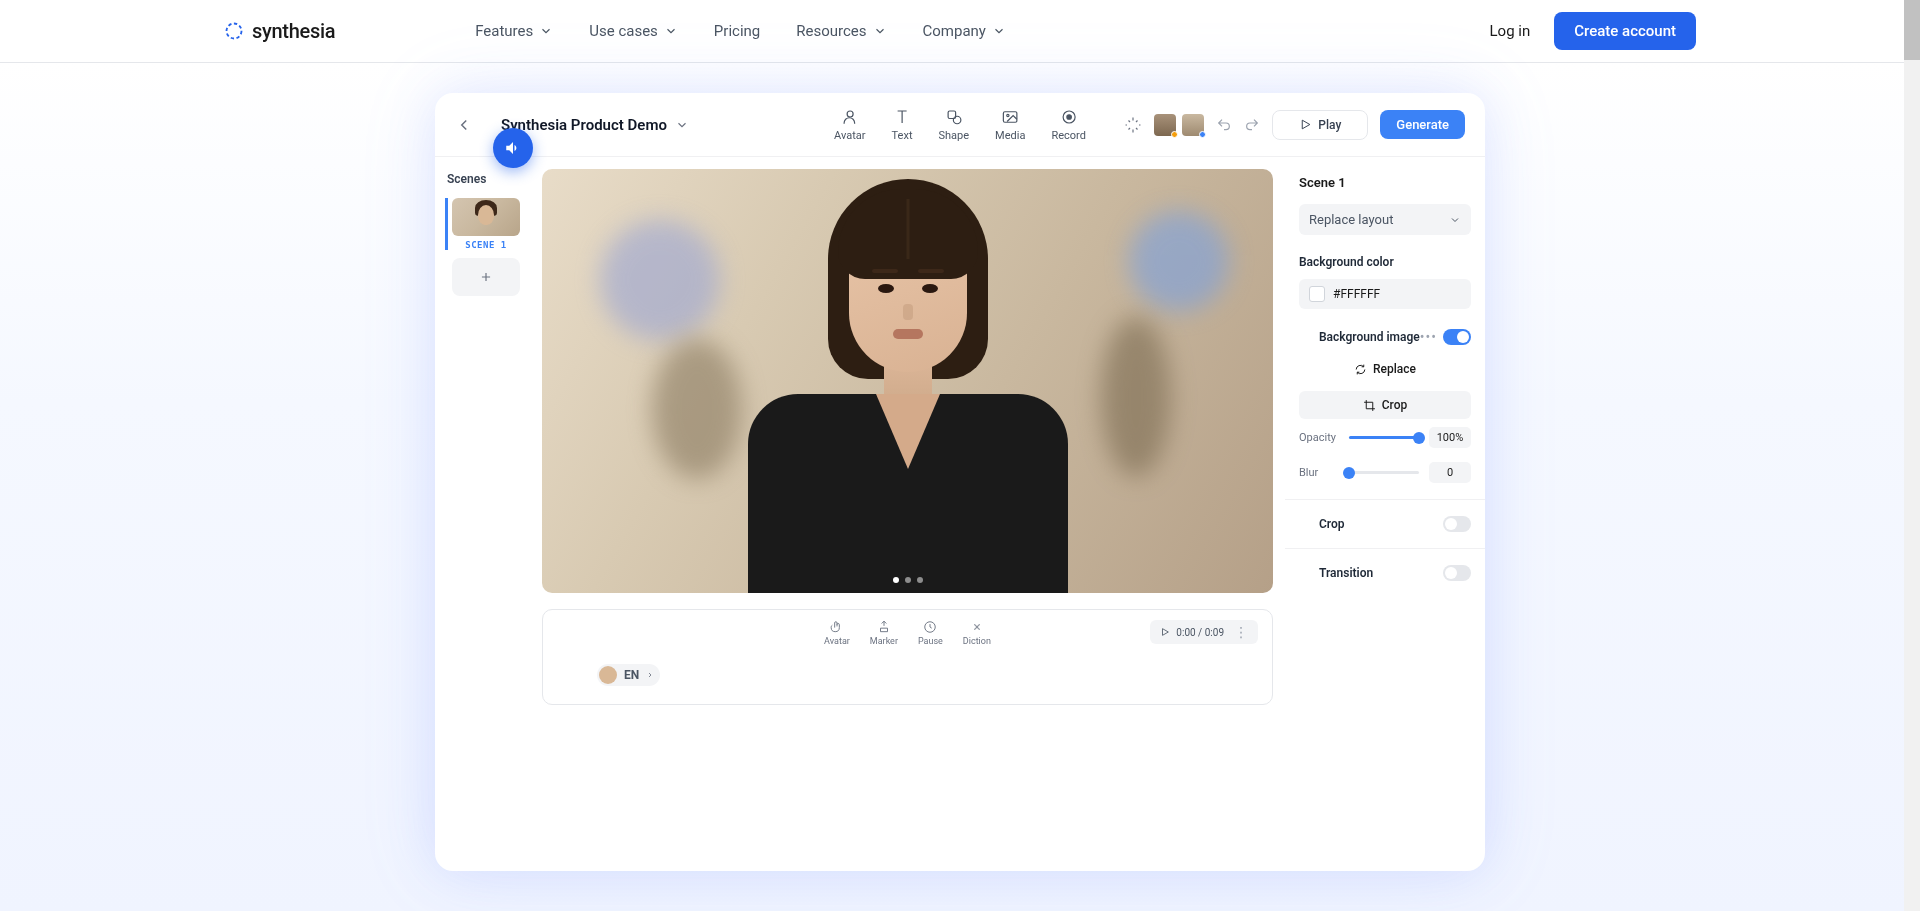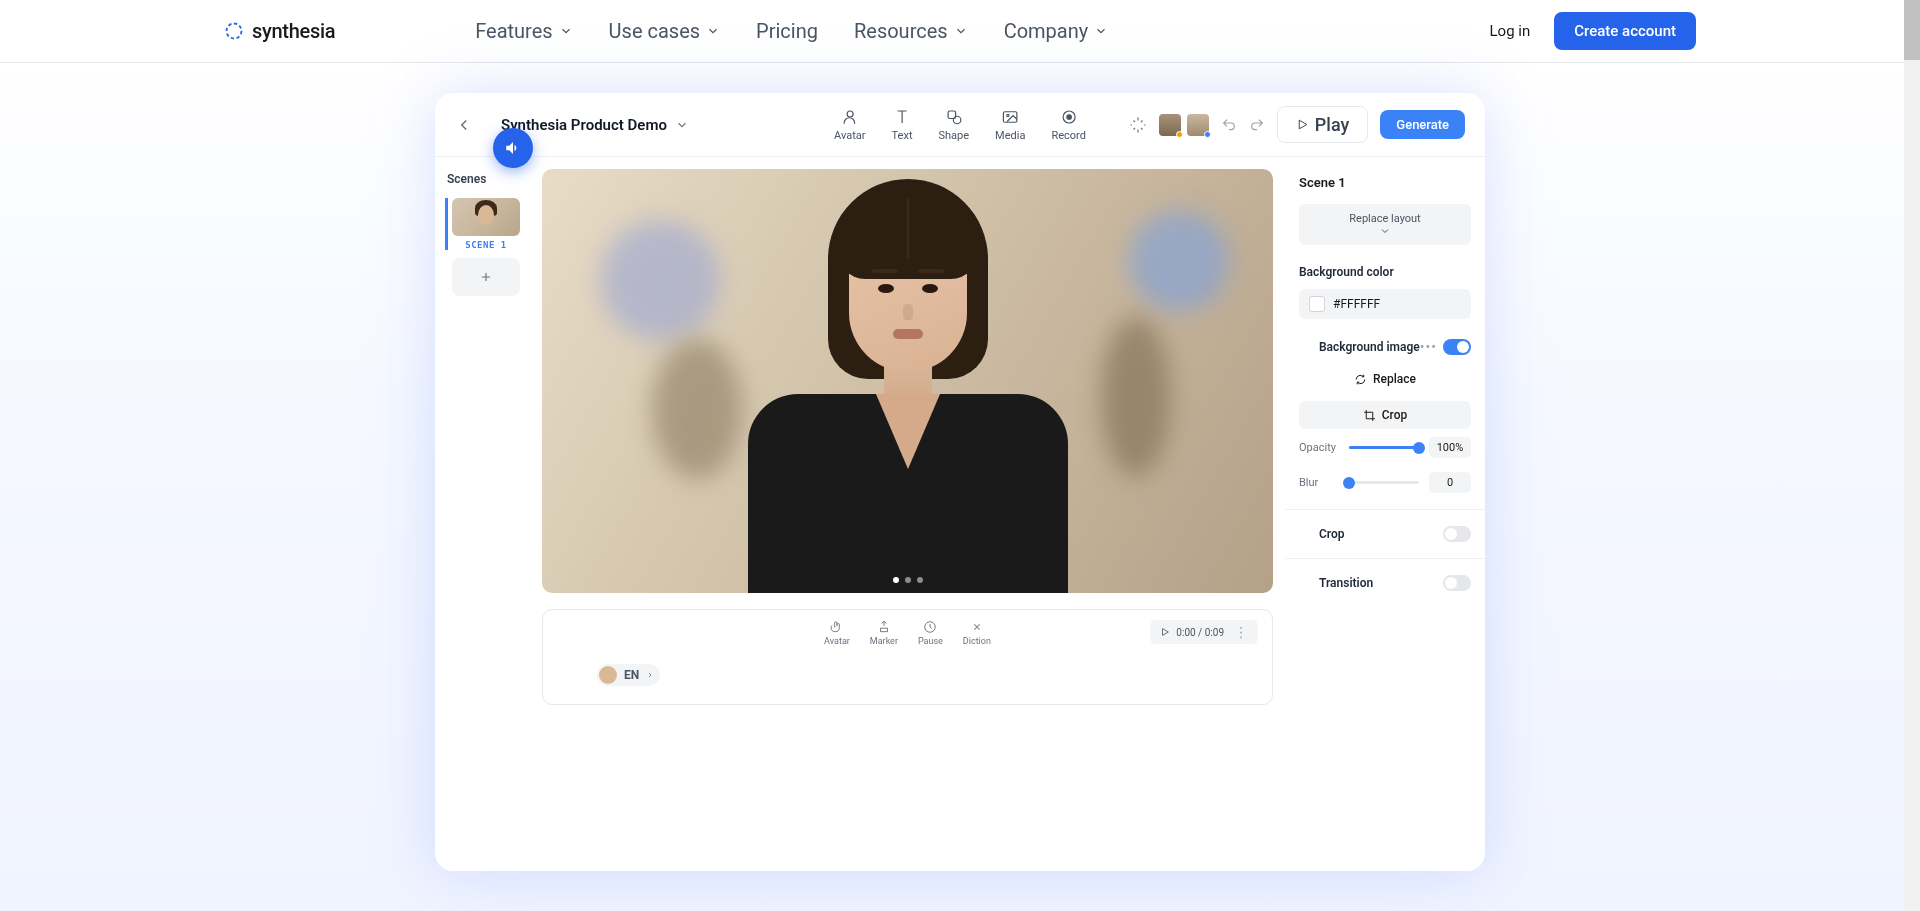--- a/index.html
+++ b/index.html
@@ -4,21 +4,21 @@
 <style>
 * { margin: 0; padding: 0; box-sizing: border-box; font-family: -apple-system, BlinkMacSystemFont, 'Segoe UI', Roboto, sans-serif; }
 body { background: #fff; color: #1a1a1a; }
 
 
 .topnav { height: 63px; border-bottom: 1px solid #e5e7eb; display: flex; align-items: center; padding: 0 224px; }
 .logo-group { display: flex; align-items: center; gap: 8px; margin-right: 140px; }
 .logo-icon { width: 20px; height: 20px; }
 .logo-text { font-size: 20px; font-weight: 500; color: #1a1a1a; letter-spacing: -0.3px; }
 .nav-links { display: flex; gap: 36px; flex: 1; }
-.nav-link { display: flex; align-items: center; gap: 6px; color: #4b5563; font-size: 20px; cursor: pointer; }
+.nav-link { display: flex; align-items: center; gap: 6px; color: #4b5563; font-size: 15px; cursor: pointer; }
 .nav-link svg { width: 14px; height: 14px; }
 .nav-right { display: flex; align-items: center; gap: 24px; }
 .login-link { color: #1a1a1a; font-size: 15px; cursor: pointer; }
 .create-btn { background: #2563eb; color: #fff; padding: 10px 20px; border-radius: 8px; font-size: 15px; font-weight: 500; border: none; cursor: pointer; }
 
 
 .editor-wrap { padding: 30px 0 40px; display: flex; justify-content: center; background: linear-gradient(180deg, #fff 0%, #f5f8ff 40%, #f0f4ff 100%); min-height: calc(100vh - 63px); }
 .editor-card { width: 1050px; background: #fff; border-radius: 18px; box-shadow: 0 0 50px rgba(100,130,255,0.15), 0 0 80px rgba(150,170,255,0.12); overflow: hidden; position: relative; }
 
 
@@ -30,21 +30,21 @@
 .top-tools { display: flex; gap: 26px; position: absolute; left: 50%; transform: translateX(-50%); }
 .tool-item { display: flex; flex-direction: column; align-items: center; gap: 3px; cursor: pointer; }
 .tool-item svg { width: 18px; height: 18px; color: #4b5563; }
 .tool-label { font-size: 11px; color: #4b5563; }
 .top-right { margin-left: auto; display: flex; align-items: center; gap: 12px; }
 .ai-badge { width: 18px; height: 18px; color: #6b7280; cursor: pointer; }
 .avatar-pair { display: flex; gap: 6px; }
 .avatar-sm { width: 22px; height: 22px; border-radius: 4px; background: #d1d5db; position: relative; }
 .avatar-dot { position: absolute; bottom: -2px; right: -2px; width: 7px; height: 7px; border-radius: 50%; border: 1.5px solid #fff; }
 .hist-icon { width: 16px; height: 16px; color: #9ca3af; cursor: pointer; }
-.play-btn { display: flex; align-items: center; gap: 6px; padding: 7px 18px; border: 1px solid #e5e7eb; border-radius: 8px; background: #fff; cursor: pointer; font-size: 18px; font-weight: 500; color: #374151; }
+.play-btn { display: flex; align-items: center; gap: 6px; padding: 7px 26px; border: 1px solid #e5e7eb; border-radius: 8px; background: #fff; cursor: pointer; font-size: 12px; font-weight: 500; color: #374151; }
 .play-btn svg { width: 13px; height: 13px; }
 .gen-btn { background: #3b82f6; color: #fff; padding: 7px 16px; border-radius: 8px; border: none; font-size: 13px; font-weight: 500; cursor: pointer; }
 
 
 .editor-body { display: flex; height: 560px; }
 .scenes-panel { width: 95px; padding: 15px 10px; border-right: none; }
 .scenes-title { font-size: 12px; font-weight: 600; color: #374151; margin-bottom: 12px; margin-left: 2px; }
 .scene-thumb-wrap { border-left: 3px solid #3b82f6; padding-left: 4px; margin-bottom: 6px; }
 .scene-thumb { width: 68px; height: 38px; border-radius: 6px; background: linear-gradient(135deg, #d4c5b0 0%, #c9b89f 50%, #b8a58a 100%); position: relative; overflow: hidden; }
 .scene-thumb-face { position: absolute; left: 50%; top: 45%; transform: translate(-50%,-50%); width: 16px; height: 20px; border-radius: 50% 50% 45% 45%; background: #d9b896; }
@@ -86,21 +86,21 @@
 .script-bottom { display: flex; align-items: flex-start; gap: 14px; padding: 0 40px 8px; }
 .script-avatar-group { display: flex; align-items: center; gap: 4px; background: #f3f4f6; border-radius: 16px; padding: 2px 6px 2px 2px;}
 .script-avatar { width: 18px; height: 18px; border-radius: 50%; background: #d9b896; }
 .lang-badge { font-size: 12px; font-weight: 700; padding: 1px 3px; color: #4b5563;}
 .script-avatar-group svg { width: 8px; height: 8px; color: #6b7280;}
 .script-text { font-family: 'Courier New', monospace; font-size: 12.5px; color: #374151; line-height: 1.6; letter-spacing: 0.3px; }
 
 
 .right-panel { width: 200px; padding: 18px 14px; font-size: 12px; }
 .rp-title { font-size: 13px; font-weight: 600; margin-bottom: 14px; }
-.rp-select { width: 100%; padding: 8px 10px; background: #f3f4f6; border: none; border-radius: 6px; display: flex; justify-content: space-between; align-items: center; font-size: 11px; color: #4b5563; cursor: pointer; margin-bottom: 20px; flex-direction: column; }
+.rp-select { width: 100%; padding: 8px 10px; background: #f3f4f6; border: none; border-radius: 6px; display: flex; justify-content: space-between; align-items: center; font-size: 13px; color: #4b5563; cursor: pointer; margin-bottom: 20px; }
 .rp-label { font-size: 12px; font-weight: 600; color: #1f2937; margin-bottom: 10px; }
 .rp-color { display: flex; align-items: center; gap: 8px; padding: 7px 10px; background: #f3f4f6; border-radius: 6px; margin-bottom: 20px; }
 .swatch { width: 16px; height: 16px; border: 1px solid #d1d5db; border-radius: 3px; background: #fff; }
 .rp-row { display: flex; justify-content: space-between; align-items: center; margin-bottom: 10px; padding-left: 20px; }
 .more-dots { color: #9ca3af; font-size: 14px; letter-spacing: 1px; margin-right: 6px; }
 .toggle { width: 28px; height: 16px; border-radius: 8px; position: relative; cursor: pointer; }
 .toggle.on { background: #3b82f6; }
 .toggle.off { background: #e5e7eb; }
 .toggle-knob { position: absolute; width: 12px; height: 12px; background: #fff; border-radius: 50%; top: 2px; }
 .toggle.on .toggle-knob { right: 2px; }

